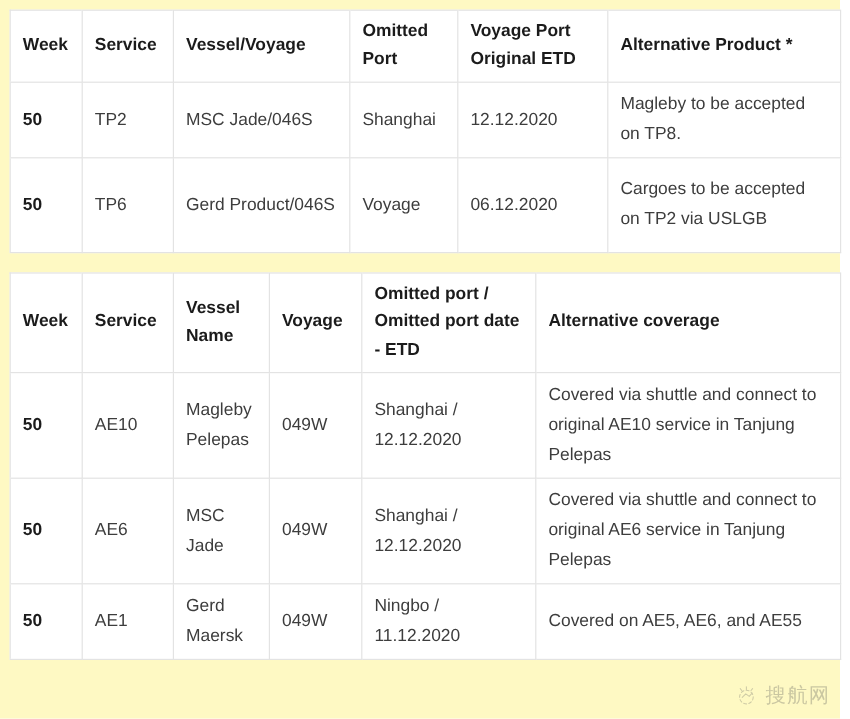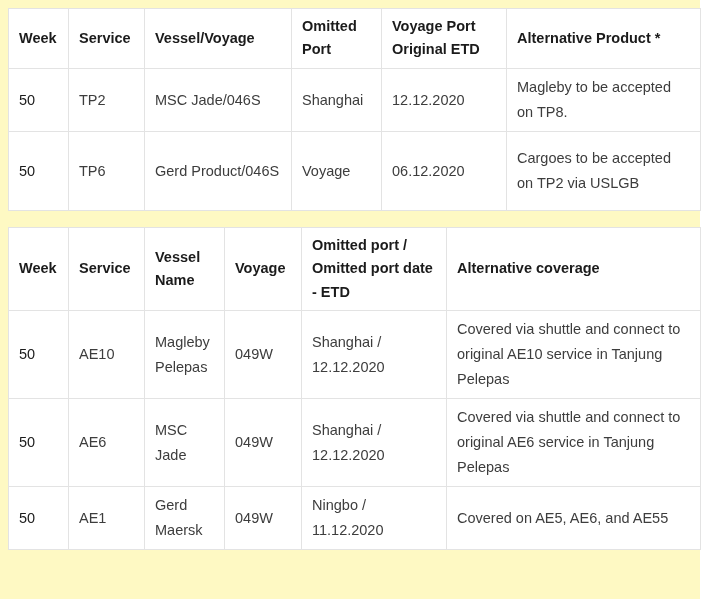--- a/index.html
+++ b/index.html
@@ -46,21 +46,21 @@
   }
 
   table.grid th {
     font-weight: bold;
     color: #1b1b1b;
     font-size: 14.5px;
     line-height: 1.62;
   }
 
   table.grid td.wk {
-    font-weight: normal;
+    font-weight: bold;
     color: #1b1b1b;
   }
 
   
   #table-omitted-port {
     position: absolute;
     left: 8px;
     top: 8px;
     width: 692px;
   }
@@ -205,14 +205,28 @@
         <td class="wk">50</td>
         <td>AE1</td>
         <td>Gerd Maersk</td>
         <td>049W</td>
         <td>Ningbo / 11.12.2020</td>
         <td>Covered on AE5, AE6, and AE55</td>
       </tr>
     </tbody>
   </table>
 
+  <div id="watermark">
+    <span class="wm-logo">
+      <svg viewBox="0 0 24 24" width="22" height="22" aria-hidden="true">
+        <g fill="none" stroke="#666666" stroke-width="1" stroke-linecap="round">
+          <circle cx="12" cy="13" r="6.2" stroke-dasharray="2.6 2.2"></circle>
+          <path d="M8.2 13.2 L11.4 10.1 L14.6 12.3 L17.2 9.4"></path>
+          <path d="M12 3.6 L12 6.4"></path>
+          <path d="M6.4 5.3 L7.8 7.0"></path>
+          <path d="M17.6 5.3 L16.2 7.0"></path>
+        </g>
+      </svg>
+    </span>
+    <span class="wm-text">搜航网</span>
+  </div>
 
 </div>
 
 </body></html>

